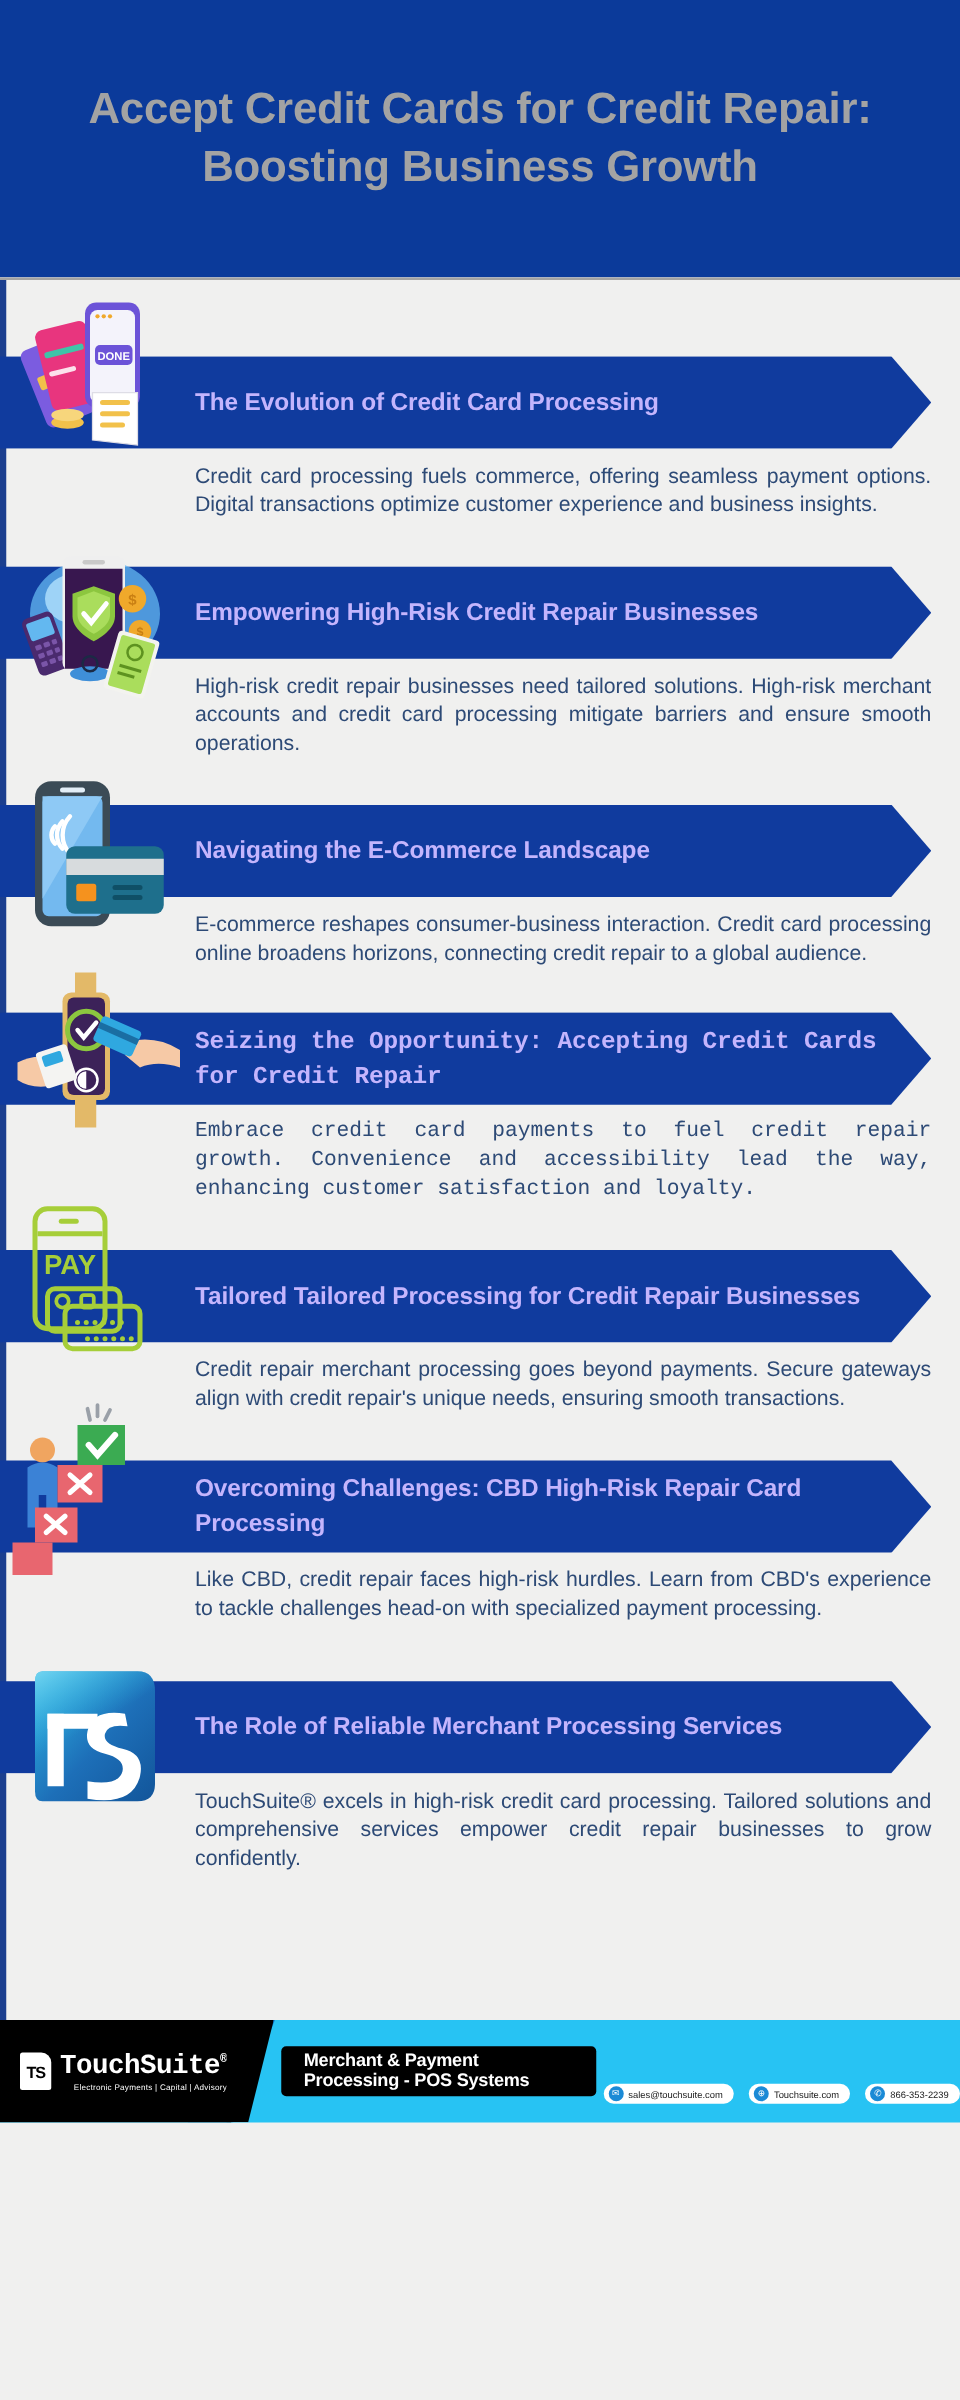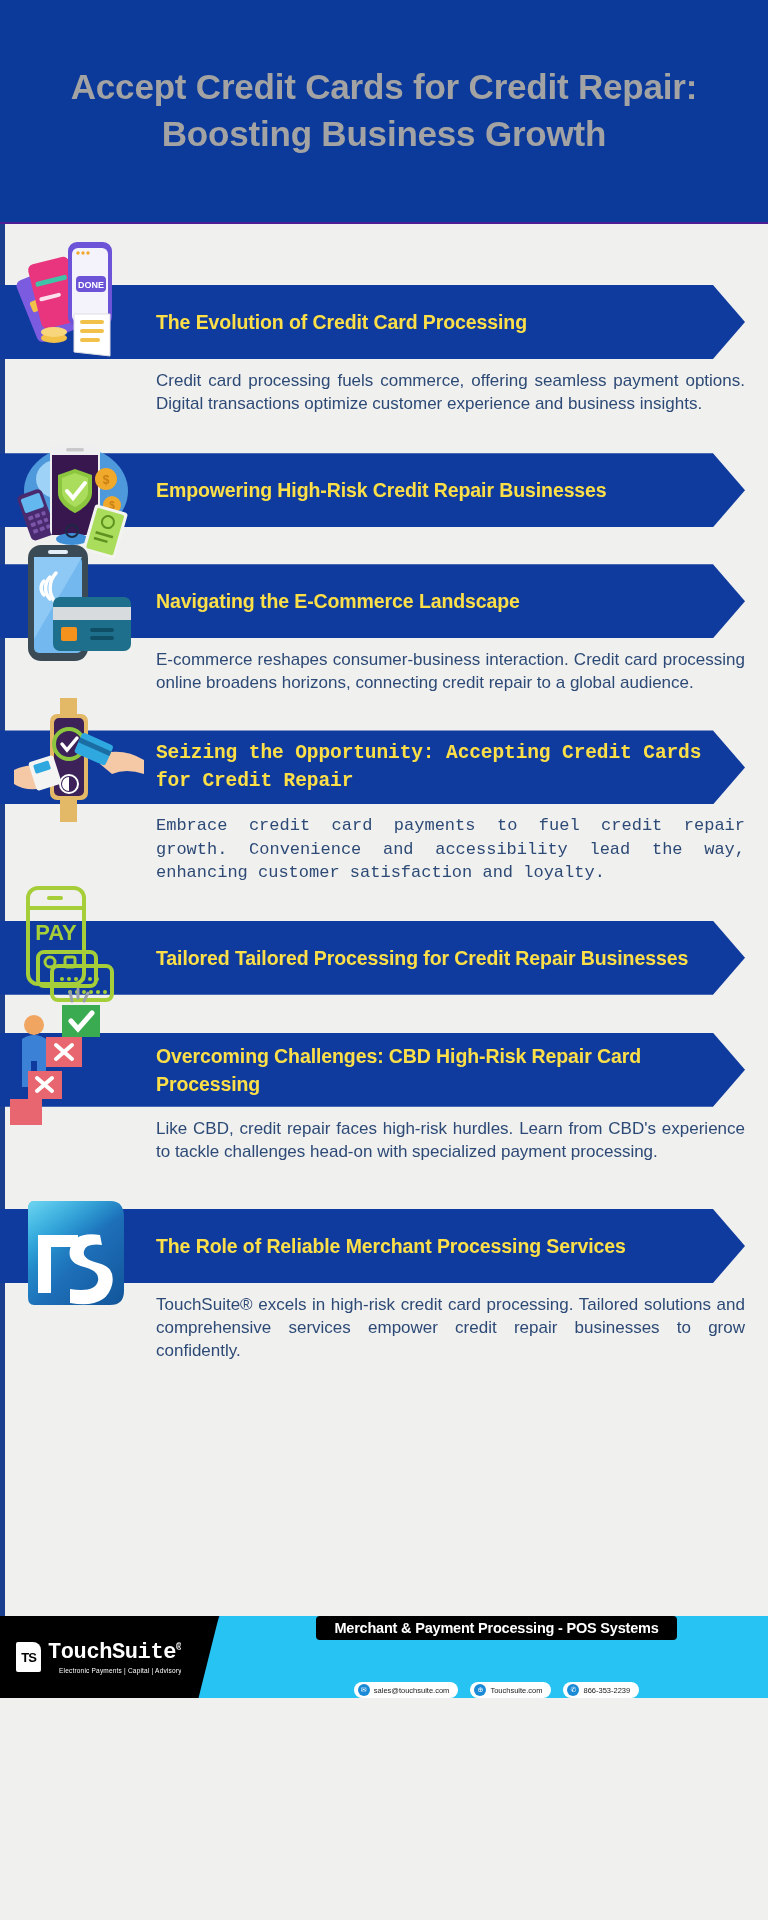--- a/index.html
+++ b/index.html
@@ -26,42 +26,42 @@
     font-weight:bold;
     text-align:center;
     letter-spacing:-0.2px;
   }
 
   
   .body-wrap {
     position:relative;
     background:#f0f0ef;
     height:1394px;
-    border-top:2px solid #4c1d95;
+    border-top:2px solid #a3a3a3;
   }
   
   .left-rail {
     position:absolute; left:0; top:0; bottom:0; width:5px;
     background:#1b3f8f;
   }
 
   .section { position:relative; }
 
   
   .banner {
     position:relative;
     background:#103b9e;
     height:74px;
     margin-left:0;
     margin-right:23px;
     display:flex; align-items:center;
     clip-path:polygon(0 0, calc(100% - 32px) 0, 100% 50%, calc(100% - 32px) 100%, 0 100%);
   }
   .banner-title {
-    color:#fde047;
+    color:#c4b5fd;
     font-weight:bold;
     font-size:19.5px;
     line-height:1.45;
     margin-left:156px;
     padding-right:40px;
     letter-spacing:-0.1px;
   }
 
   .para {
     color:#2d4a76;
@@ -110,21 +110,21 @@
   .fb-name { color:#fff; font-size:22px; font-weight:bold; letter-spacing:-0.4px;font-family:Liberation Mono, monospace;}
   .fb-sup { font-size:10px; vertical-align:super; }
   .fb-tag { color:#ffffff; font-size:6.5px; letter-spacing:0.2px; margin-top:2px; text-align:right;}
   .footer-blue-slash {
     position:absolute; left:150px; top:0; bottom:0; width:70px;
     background:#0d7fd4;
     clip-path:polygon(48% 0, 100% 0, 52% 100%, 0 100%);
     z-index:2;
   }
   .footer-right {
-    flex:1; display:flex; flex-direction:column;
+    flex:1; display:flex; flex-direction:row;
     align-items:center; justify-content:center; gap:6px;
     padding-left:40px; z-index:4;
   }
   .fr-banner {
     background:#000000; color:#ffffff;
     font-size:14.5px; font-weight:bold;
     padding:4px 18px; border-radius:4px;
     letter-spacing:-0.2px;
   }
   .fr-pills { display:flex; gap:12px;margin-top:36px; }
@@ -225,20 +225,21 @@
           <rect x="77" y="77" width="28" height="42" rx="2" fill="#aadd5c"></rect>
           <circle cx="91" cy="88" r="6" fill="none" stroke="#5e9220" stroke-width="2"></circle>
           <rect x="82" y="100" width="18" height="2.5" fill="#5e9220"></rect>
           <rect x="82" y="106" width="14" height="2.5" fill="#5e9220"></rect>
         </g>
       </svg>
     </div>
     <div class="banner">
       <div class="banner-title">Empowering High-Risk Credit Repair Businesses</div>
     </div>
+    <div class="para">High-risk credit repair businesses need tailored solutions. High-risk merchant accounts and credit card processing mitigate barriers and ensure smooth operations.</div>
   </div>
 
   <div class="section" style="padding-top:37px;">
     <div class="icon-box" style="top:12px;">
       <svg viewBox="0 0 130 130" width="130" height="130">
         <rect x="14" y="6" width="60" height="116" rx="13" fill="#3b4b56"></rect>
         <rect x="20" y="18" width="48" height="96" rx="5" fill="#73b9ef"></rect>
         <path d="M20 18 L68 18 L20 100 Z" fill="#8ec9f5"></path>
         <rect x="34" y="11" width="20" height="4" rx="2" fill="#e3eef7"></rect>
         <g stroke="#ffffff" stroke-width="3.5" fill="none" stroke-linecap="round">
@@ -316,20 +317,21 @@
             <circle cx="70" cy="114" r="2"></circle>
           <circle cx="77" cy="114" r="2"></circle>
             <circle cx="84" cy="114" r="2"></circle>
             <circle cx="91" cy="114" r="2"></circle>
         </g>
       </svg>
     </div>
     <div class="banner">
       <div class="banner-title">Tailored Tailored Processing for Credit Repair Businesses</div>
     </div>
+    <div class="para">Credit repair merchant processing goes beyond payments. Secure gateways align with credit repair's unique needs, ensuring smooth transactions.</div>
   </div>
 
   <div class="section" style="padding-top:38px;">
     <div class="icon-box" style="top:-16px;">
       <svg viewBox="0 0 130 130" width="130" height="130">
         <g stroke="#9aa0a8" stroke-width="3" stroke-linecap="round">
           <line x1="58" y1="22" x2="56" y2="13"></line>
           <line x1="70" y1="22" x2="74" y2="14"></line>
           <line x1="64" y1="19" x2="64" y2="10"></line>
         </g>

